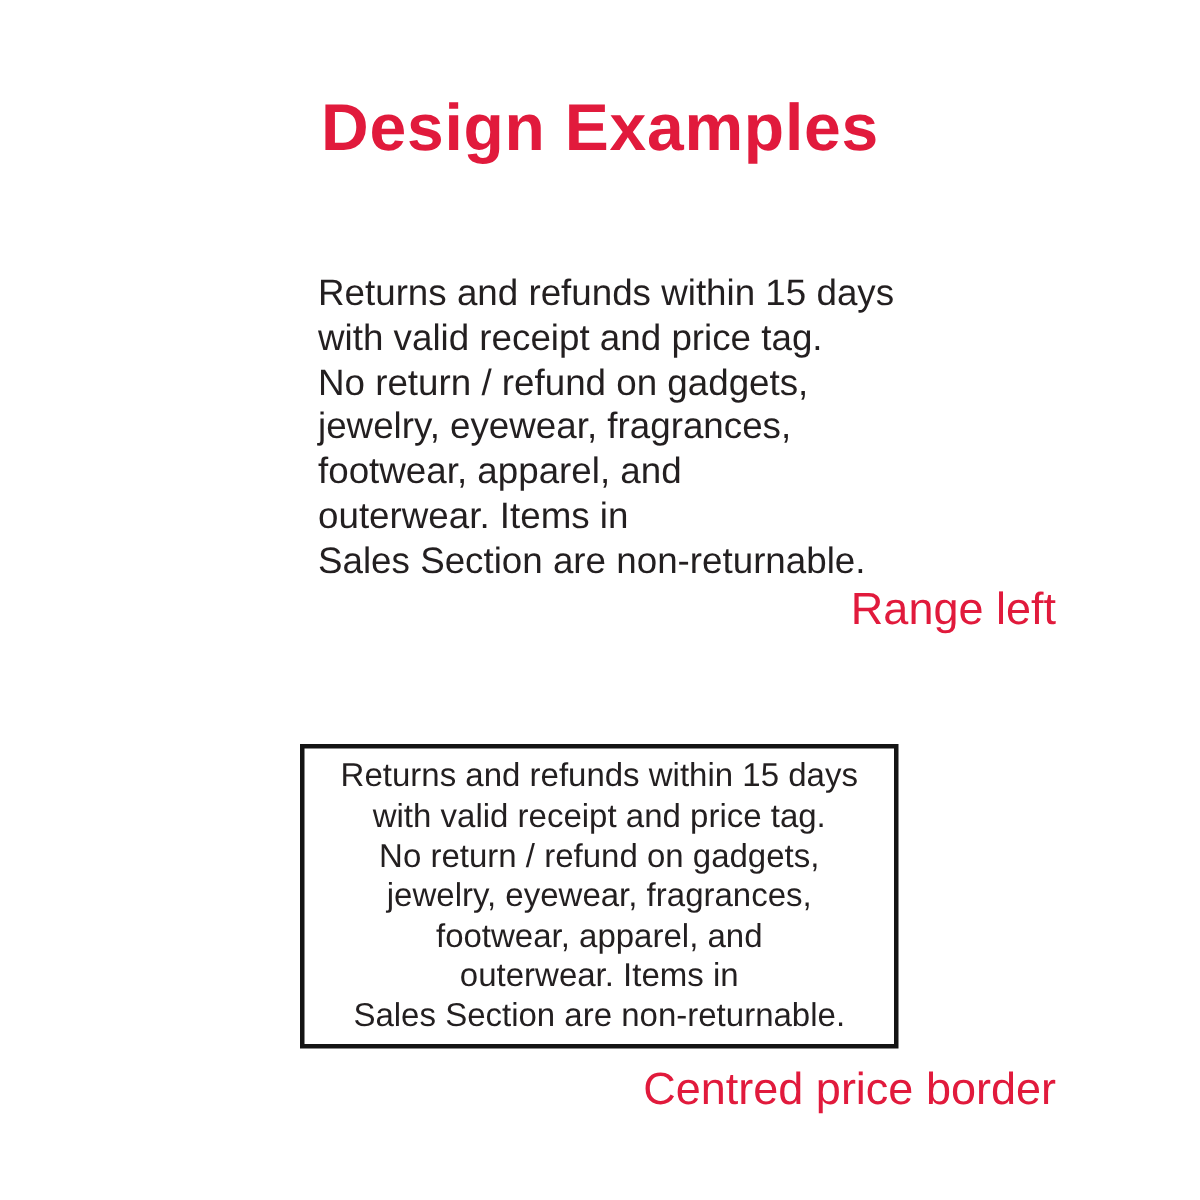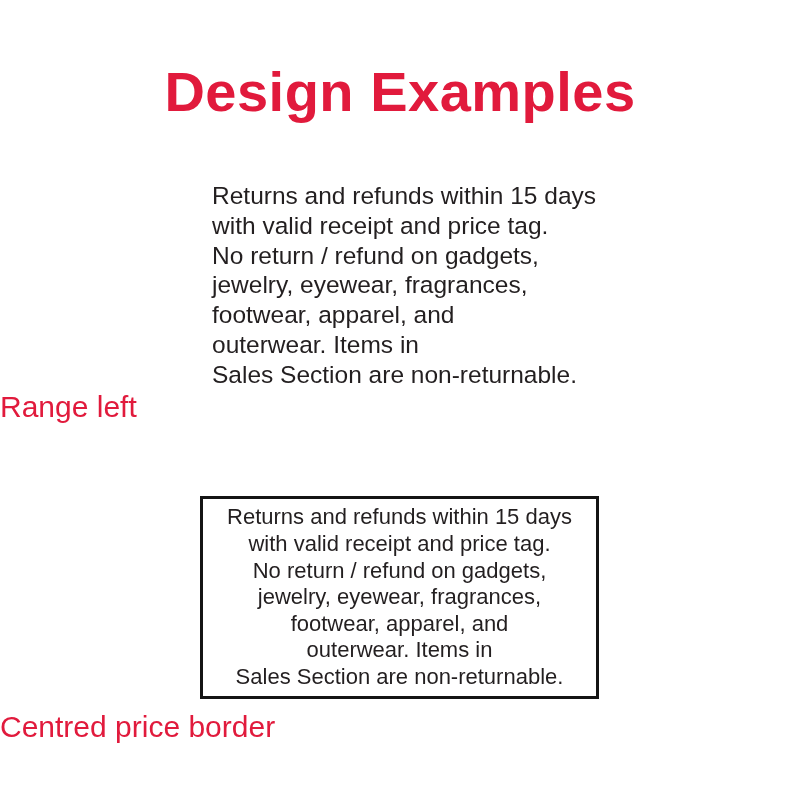--- a/index.html
+++ b/index.html
@@ -18,40 +18,40 @@
   .canvas {
     position: relative;
     width: 800px; height: 800px;
     background: var(--background);
   }
   .title {
     position: absolute;
     top: 64px; left: 0;
     width: 800px;
     text-align: center;
-    font-size: 56px;
+    font-size: 44px;
     font-weight: bold;
     line-height: 1;
     letter-spacing: 0.5px;
     color: var(--accent);
   }
   .sample-left {
     position: absolute;
     top: 181px; left: 212px;
     width: 430px;
     text-align: left;
     font-size: 24.5px;
     line-height: 29.8px;
     color: var(--text);
   }
   .caption {
     position: absolute;
     left: 0;
     width: 704px;
-    text-align: left;
+    text-align: right;
     font-size: 30px;
     font-weight: normal;
     line-height: 1;
     color: var(--accent);
   }
   .caption-range-left { top: 392px; }
   .caption-centred   { top: 712px; }
   .bordered-box {
     position: absolute;
     top: 496px; left: 200px;

